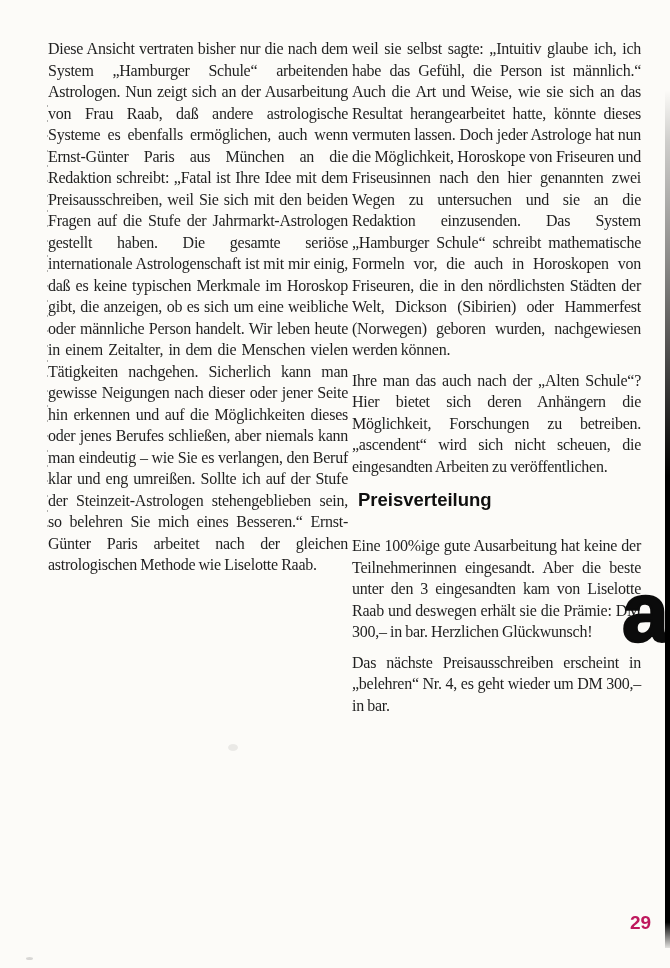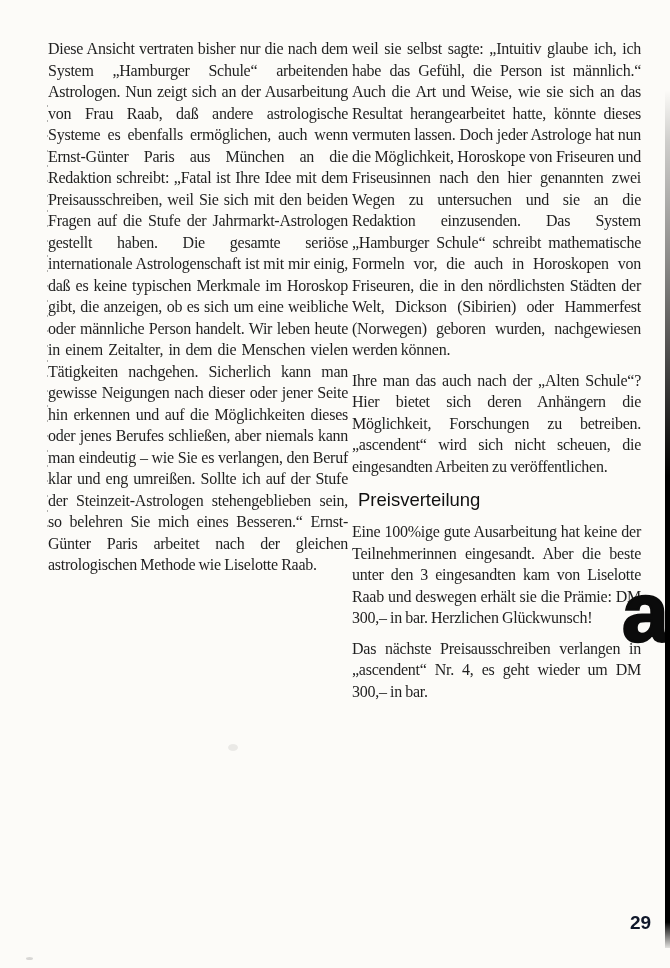--- a/index.html
+++ b/index.html
@@ -22,48 +22,48 @@
     color: #1f1f1f;
     text-align: justify;
     hyphens: auto;
   }
   .col p { margin: 0 0 9px 0; }
   #col-left  { left: 48px;  width: 300px; }
   #col-right { left: 352px; width: 289px; }
 
   .section-heading {
     font-family: "Liberation Sans", sans-serif;
-    font-weight: normal;
+    font-weight: bold;
     font-size: 18.5px;
     line-height: 22px;
     letter-spacing: 0;
     word-spacing: 0;
     color: #0f0f0f;
     text-align: left;
-    margin: 12px 0 10px 6px;
+    margin: 12px 0 24px 6px;
   }
 
   .logo-a {
     position: absolute;
     left: 622px; top: 570px;
     font-family: "Liberation Sans", sans-serif;
     font-weight: 900;
     font-size: 84px;
     line-height: 84px;
     color: #0b0b0b;
     -webkit-text-stroke: 2.5px #0b0b0b;
   }
 
   .page-number {
     position: absolute;
     left: 630px; top: 912px;
     font-family: "Liberation Sans", sans-serif;
     font-weight: bold;
     font-size: 19px;
-    color: #0f172a;
+    color: #be185d;
   }
 
   
   .edge-bar {
     position: absolute;
     right: 0; top: 90px;
     width: 5px; height: 858px;
     background: linear-gradient(to bottom,
       rgba(0,0,0,0) 0%,
       rgba(0,0,0,0.18) 6%,
@@ -91,21 +91,21 @@
 
   <div class="col" id="col-left">
     <p>Diese Ansicht vertraten bisher nur die nach dem System „Hamburger Schule“ arbeitenden Astrologen. Nun zeigt sich an der Ausarbeitung von Frau Raab, daß andere astrologische Systeme es ebenfalls ermöglichen, auch wenn Ernst-Günter Paris aus München an die Redaktion schreibt: „Fatal ist Ihre Idee mit dem Preisausschreiben, weil Sie sich mit den beiden Fragen auf die Stufe der Jahrmarkt-Astrologen gestellt haben. Die gesamte seriöse internationale Astrologenschaft ist mit mir einig, daß es keine typischen Merkmale im Horoskop gibt, die anzeigen, ob es sich um eine weibliche oder männliche Person handelt. Wir leben heute in einem Zeitalter, in dem die Menschen vielen Tätigkeiten nachgehen. Sicherlich kann man gewisse Neigungen nach dieser oder jener Seite hin erkennen und auf die Möglichkeiten dieses oder jenes Berufes schließen, aber niemals kann man eindeutig – wie Sie es verlangen, den Beruf klar und eng umreißen. Sollte ich auf der Stufe der Steinzeit-Astrologen stehengeblieben sein, so belehren Sie mich eines Besseren.“ Ernst-Günter Paris arbeitet nach der gleichen astrologischen Methode wie Liselotte Raab.</p>
   </div>
 
   <div class="col" id="col-right">
     <p>weil sie selbst sagte: „Intuitiv glaube ich, ich habe das Gefühl, die Person ist männlich.“ Auch die Art und Weise, wie sie sich an das Resultat herangearbeitet hatte, könnte dieses vermuten lassen. Doch jeder Astrologe hat nun die Möglichkeit, Horoskope von Friseuren und Friseusinnen nach den hier genannten zwei Wegen zu untersuchen und sie an die Redaktion einzusenden. Das System „Hamburger Schule“ schreibt mathematische Formeln vor, die auch in Horoskopen von Friseuren, die in den nördlichsten Städten der Welt, Dickson (Sibirien) oder Hammerfest (Norwegen) geboren wurden, nachgewiesen werden können.</p>
     <p>Ihre man das auch nach der „Alten Schule“? Hier bietet sich deren Anhängern die Möglichkeit, Forschungen zu betreiben. „ascendent“ wird sich nicht scheuen, die eingesandten Arbeiten zu veröffentlichen.</p>
     <h2 class="section-heading">Preisverteilung</h2>
     <p>Eine 100%ige gute Ausarbeitung hat keine der Teilnehmerinnen eingesandt. Aber die beste unter den 3 eingesandten kam von Liselotte Raab und deswegen erhält sie die Prämie: DM 300,– in bar. Herzlichen Glückwunsch!</p>
-    <p>Das nächste Preisausschreiben verlangen in „ascendent“ Nr. 4, es geht wieder um DM 300,– in bar.</p>
+    <p>Das nächste Preisausschreiben erscheint in „belehren“ Nr. 4, es geht wieder um DM 300,– in bar.</p>
   </div>
 
   <div class="logo-a">a</div>
 
   <div class="page-number">29</div>
 
   <div class="edge-bar"></div>
   <div class="perforation"></div>
   <div class="speck speck-1"></div>
   <div class="speck speck-2"></div>

